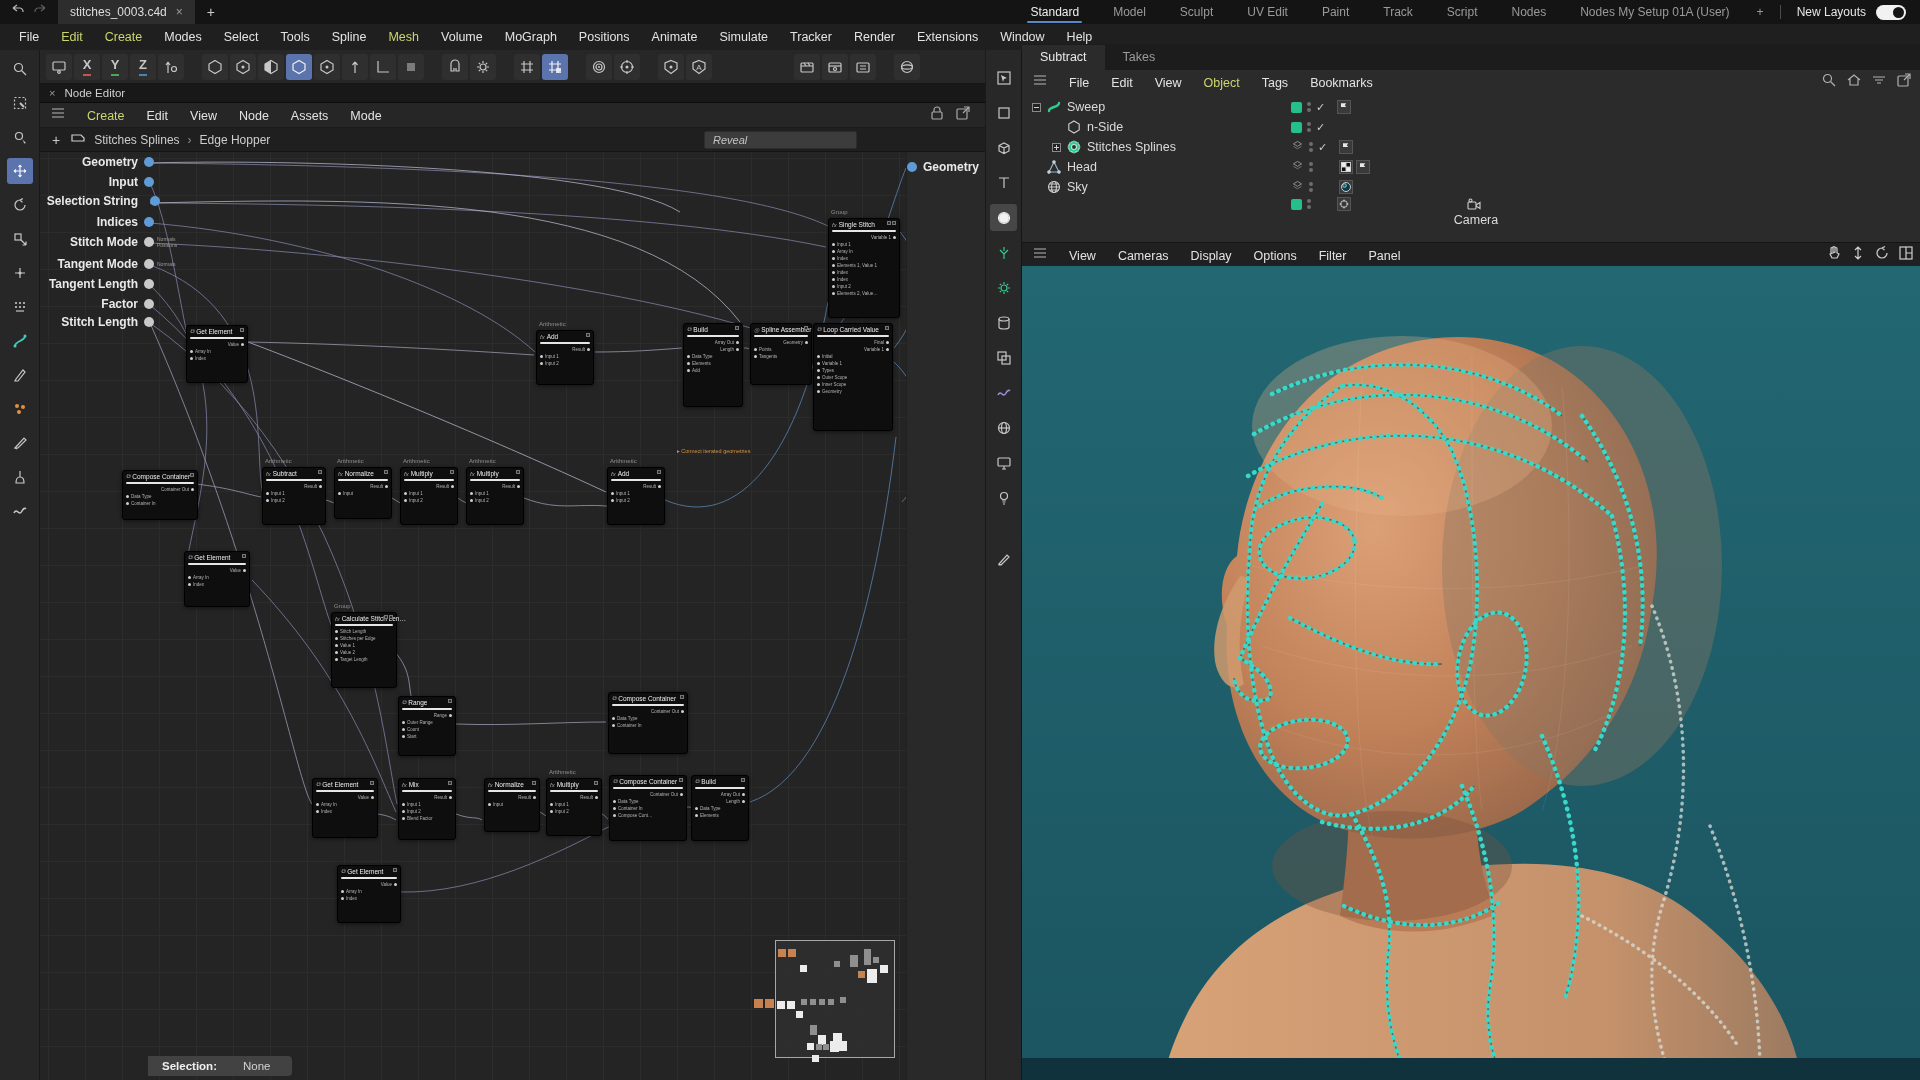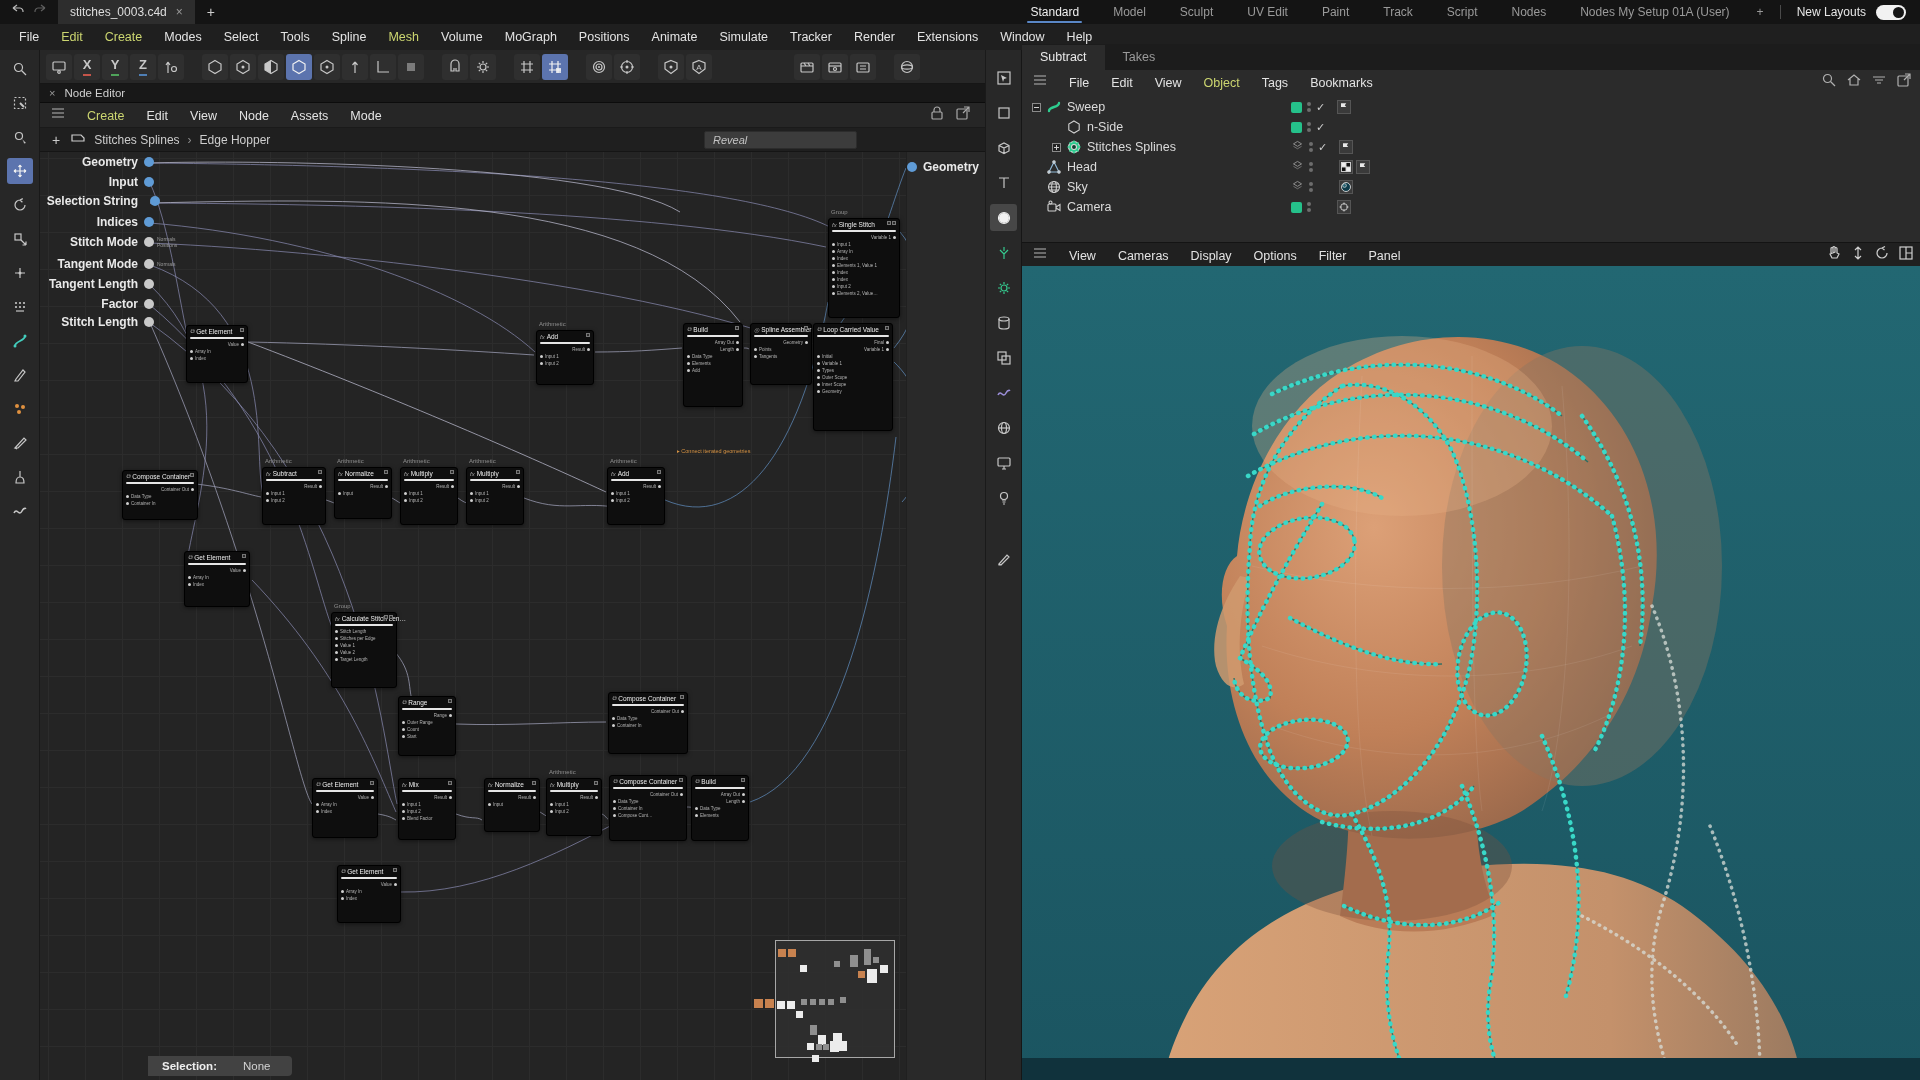--- a/index.html
+++ b/index.html
@@ -1404,21 +1404,21 @@
             <span class="ttags">
               <span class="tag">
                 <svg class="ic" viewBox="0 0 16 16" style="width:12px;height:12px">
                   <circle cx="8" cy="8" r="6" fill="#0d3b4a"></circle>
                   <circle cx="6" cy="6" r="2.5" fill="#2a6f80" opacity=".8"></circle>
                 </svg>
               </span>
             </span>
           </span>
         </div>
-        <div class="trow" style="padding-left: 10px;">
+        <div class="trow" style="padding-left: 10px; flex-direction: column;">
           <span style="width: 13px; flex: 0 0 auto;"></span>
           <span class="tic">
             <svg class="ic" viewBox="0 0 16 16" style="stroke-width:1.1">
               <rect x="2" y="5" width="8" height="7" rx="1" stroke="#cfcfcf" fill="none"></rect>
               <path d="M10 8 L14 5.5 V11.5 L10 9" stroke="#cfcfcf" fill="none"></path>
               <circle cx="4.5" cy="3.5" r="1.5" stroke="#cfcfcf" fill="none"></circle>
             </svg>
           </span>
           <span class="tname">Camera</span>
           <span class="tcols">

